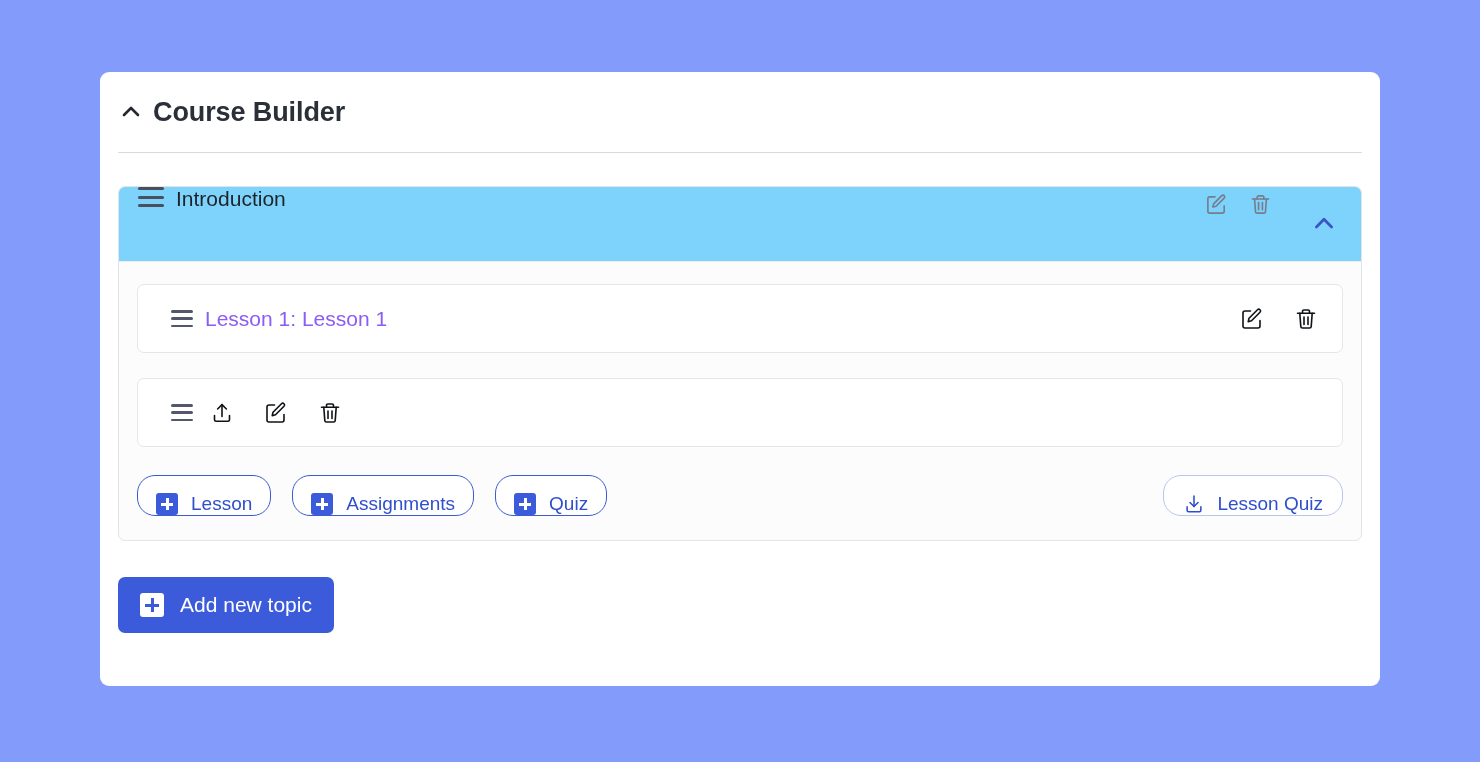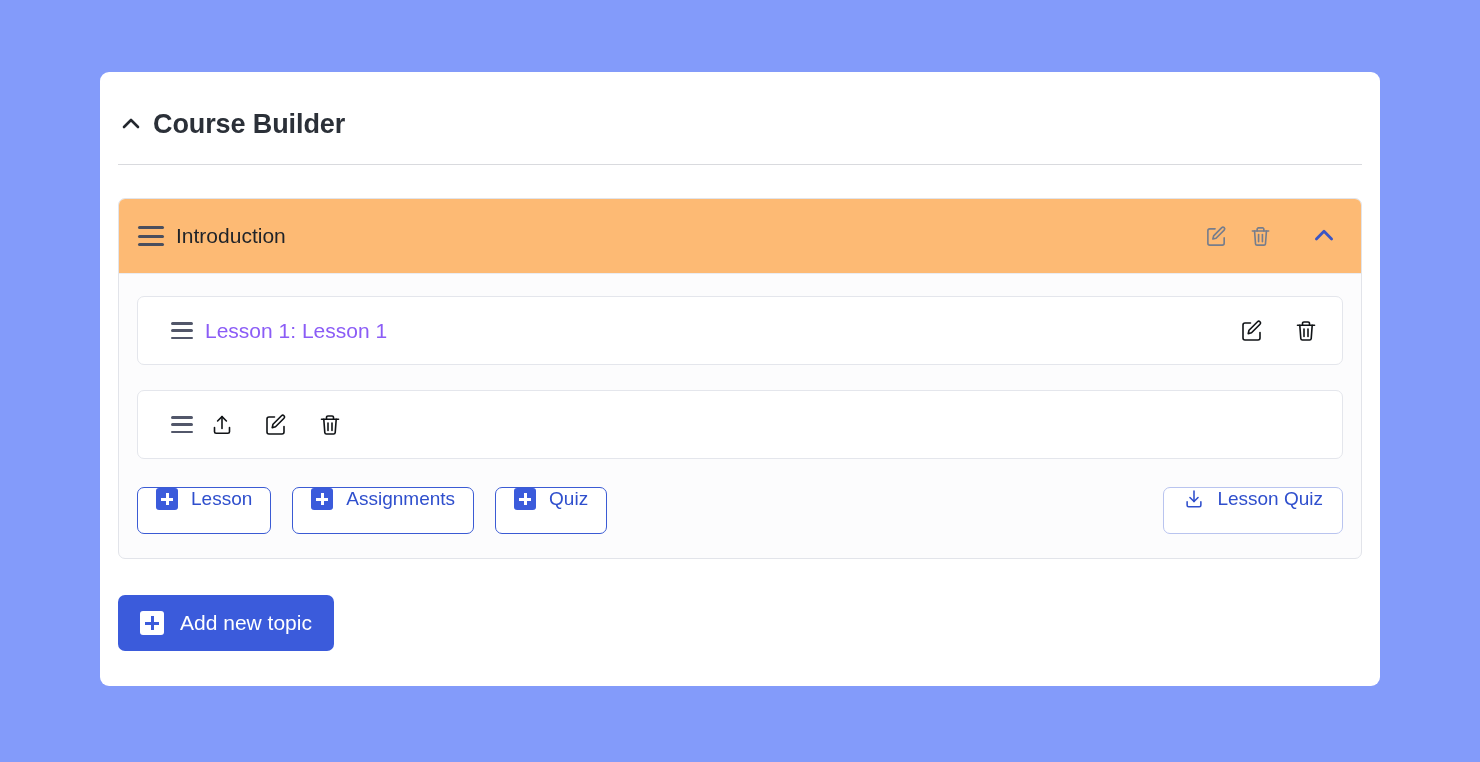--- a/index.html
+++ b/index.html
@@ -24,21 +24,21 @@
     background: #ffffff;
     border-radius: 9px;
     box-sizing: border-box;
   }
 
   
   .card-header {
     height: 80px;
     display: flex;
     align-items: center;
-    padding: 12px 18px 0 18px;
+    padding: 0 18px 0 18px;
   }
   .collapse-chevron {
     width: 26px;
     height: 26px;
     display: flex;
     align-items: center;
     justify-content: center;
     margin-right: 9px;
     cursor: pointer;
   }
@@ -57,23 +57,22 @@
   
   .topic-panel {
     margin: 33px 18px 0 18px;
     border: 1px solid #e2e4ea;
     border-radius: 7px;
     background: #fcfcfd;
     overflow: hidden;
   }
   .topic-header {
     display: flex;
-    align-items: center;
     height: 74px;
-    background: #fdba74;
+    background: #7dd3fc;
     border-bottom: 1px solid #ebecf0;
     position: relative;
   }
   .topic-header-tint {
     position: absolute;
     left: 0;
     top: 0;
     bottom: 0;
     right: 74px;
     background: #f5f6fa;
@@ -155,24 +154,24 @@
   .row-actions .icon-btn.last { margin-right: 0; }
 
   
   .actions-bar {
     display: flex;
     align-items: center;
     padding-top: 3px;
   }
   .btn {
     display: inline-flex;
-    align-items: flex-start;
-    height: 47px;
+    align-items: flex-end;
+    height: 41px;
     padding: 0 18px;
-    border-radius: 7px;
+    border-radius: 18px;
     font-size: 19px;
     cursor: pointer;
     box-sizing: border-box;
   }
   .btn-outline {
     border: 1px solid #3b5bd4;
     background: #ffffff;
     color: #2f4fcd;
     margin-right: 21px;
   }

